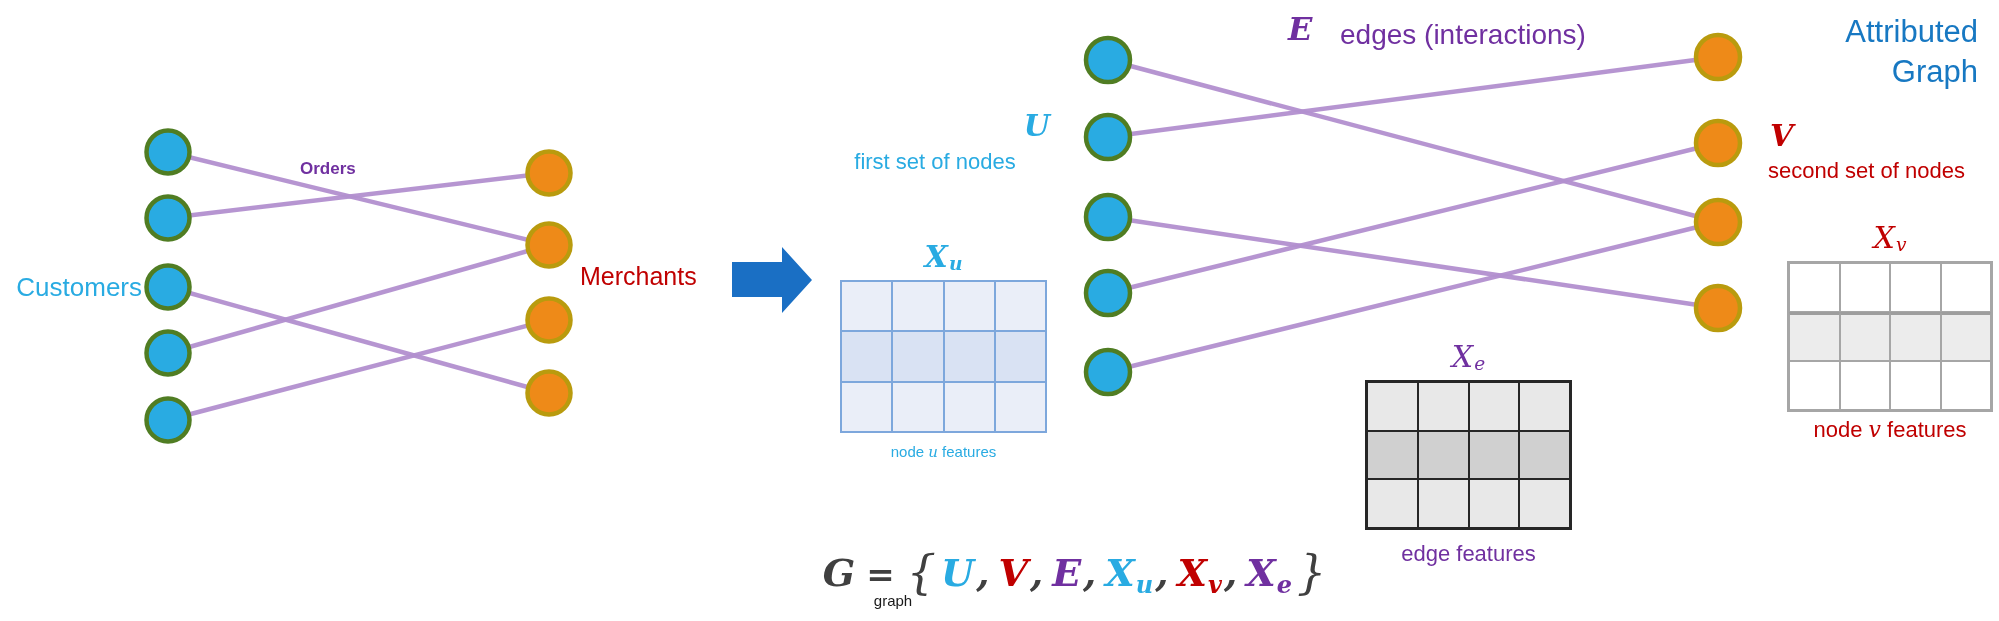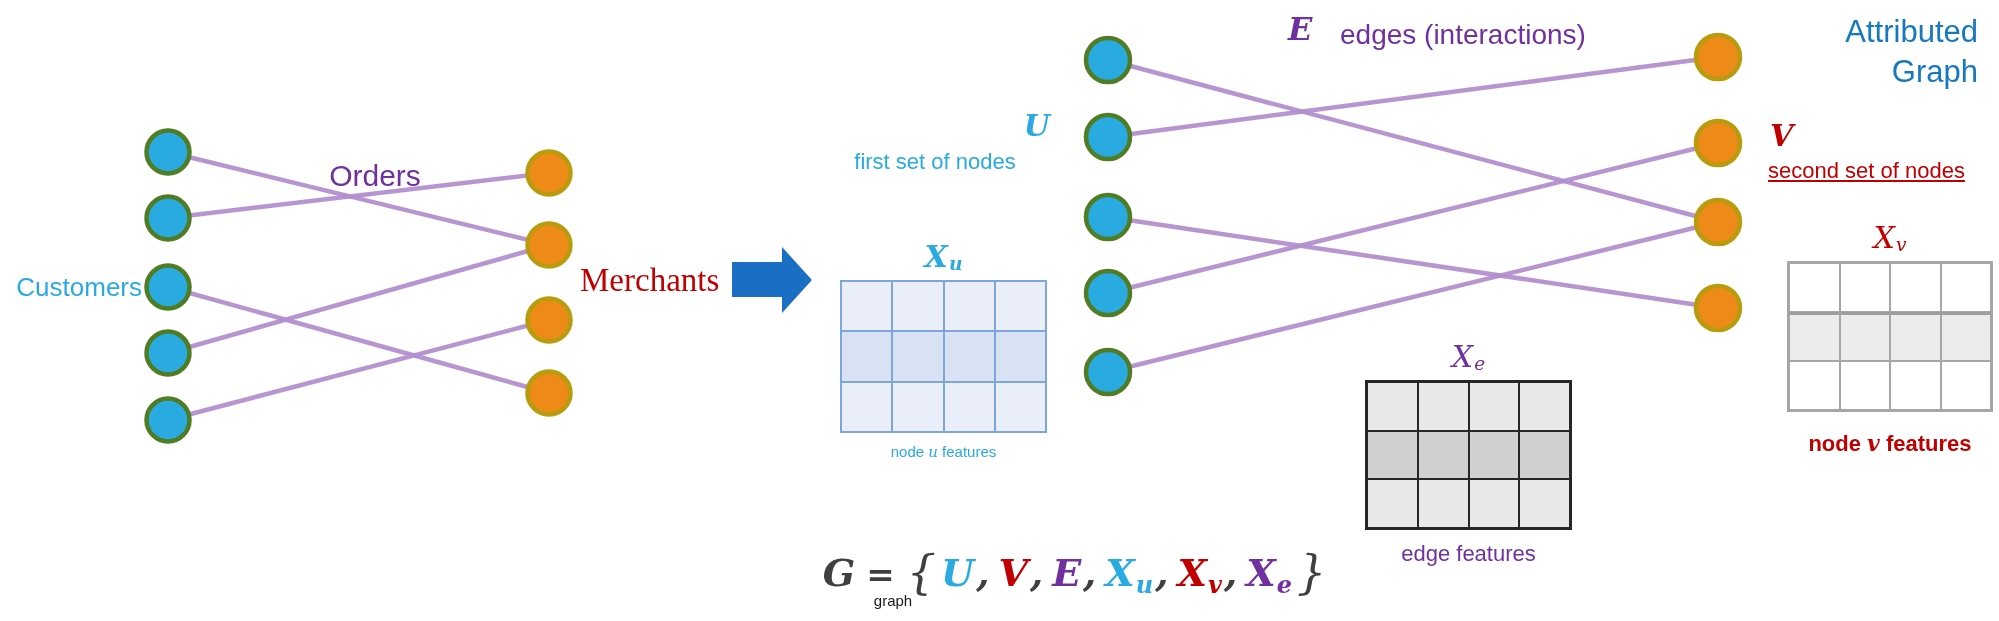--- a/index.html
+++ b/index.html
@@ -10,30 +10,30 @@
     width: 1999px;
     height: 621px;
     background: #fff;
     overflow: hidden;
   }
   #diagram-svg { position: absolute; left: 0; top: 0; }
 
   .lbl { position: absolute; white-space: nowrap; }
 
   .customers { left: 0; width: 142px; top: 272px; text-align: right; font-size: 26px; color: var(--cyan); }
-  .orders    { left: 300px; width: 150px; top: 159px; text-align: center; font-size: 30px; color: var(--purple); }
-  .merchants { left: 580px; top: 262px; font-size: 33px; color: var(--red); font-family: Liberation Serif, serif; }
+  .orders    { left: 300px; width: 150px; top: 159px; font-size: 17px; color: var(--purple); font-weight: bold; }
+  .merchants { left: 580px; top: 262px; font-size: 25px; color: var(--red); }
 
   .mathcap { font-family: "DejaVu Serif", serif; font-style: italic; font-weight: bold; }
   .u-label   { left: 950px; width: 100px; top: 108px; text-align: right; font-size: 30px; color: var(--cyan); }
   .u-caption { left: 820px; width: 230px; top: 149px; text-align: center; font-size: 22px; color: var(--cyan); }
   .e-label   { left: 1288px; top: 10px; font-size: 32px; color: var(--purple); }
   .e-caption { left: 1340px; top: 19px; font-size: 28px; color: var(--purple); }
   .v-label   { left: 1770px; top: 118px; font-size: 30px; color: var(--red); }
-  .v-caption { left: 1768px; top: 158px; font-size: 22px; color: var(--red); text-decoration: underline; }
+  .v-caption { left: 1768px; top: 158px; font-size: 22px; color: var(--red); }
 
   .attr-title { left: 1678px; width: 300px; top: 12px; text-align: right;
     font-size: 31px; font-weight: normal; color: var(--title-blue); line-height: 40px; }
 
   
   .matrix { position: absolute; }
   .mat-label { text-align: center; height: 46px; line-height: 46px;
     font-family: "DejaVu Serif", serif; font-style: italic; font-size: 30px; }
   .msub { font-size: 0.62em; font-style: italic; position: relative; bottom: -0.18em; margin-left: 1px; }
   .grid { display: grid; grid-template-columns: repeat(4, 1fr); grid-template-rows: repeat(3, 1fr); }
@@ -53,21 +53,21 @@
   .xe .grid { width: 207px; height: 150px; border: 2.5px solid var(--xe-border); }
   .xe .cell { border-width: 1.2px; border-color: var(--xe-border); background: var(--xe-fill); }
   .xe .cell.r1 { background: var(--xe-mid); }
   .xe .caption { color: var(--purple); margin-top: 11px; }
 
   .xv { left: 1787px; top: 215px; width: 206px; }
   .xv .mat-label { color: var(--red); }
   .xv .grid { width: 206px; height: 151px; border: 2px solid var(--xv-border); }
   .xv .cell { border-width: 1px; border-color: var(--xv-border); background: var(--xv-fill); }
   .xv .cell.r1 { background: var(--xv-mid); border-top: 3px solid #9e9e9e; }
-  .xv .caption { color: var(--red); margin-top: 18px; font-weight: bold; }
+  .xv .caption { color: var(--red); margin-top: 5px; }
 
   
   .formula { left: 860px; width: 430px; top: 543px; display: flex; justify-content: center;
     align-items: baseline; font-family: "DejaVu Serif", serif; font-style: italic;
     font-weight: bold; font-size: 38px; }
   .term { margin: 0 2px; }
   .term.comma { margin: 0 7px 0 0; }
   .term.brace { font-size: 46px; font-weight: normal; position: relative; top: 2px; margin: 0 3px; }
   .term.op { font-size: 34px; font-style: normal; margin: 0 9px; }
   .fsub { font-size: 24px; position: relative; bottom: -7px; margin-left: 1px; }

